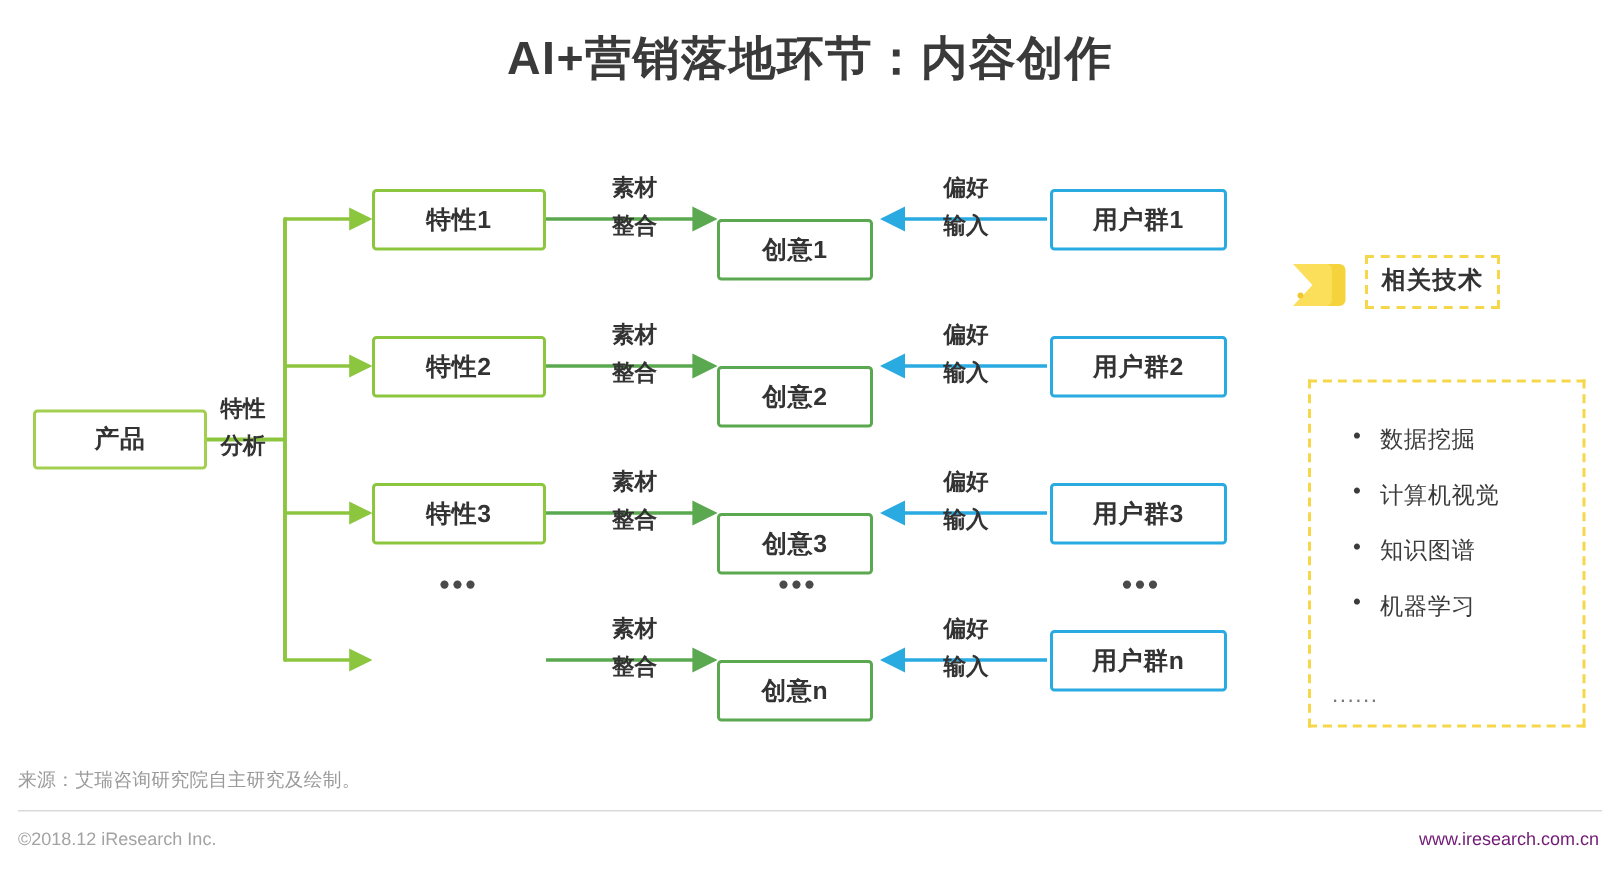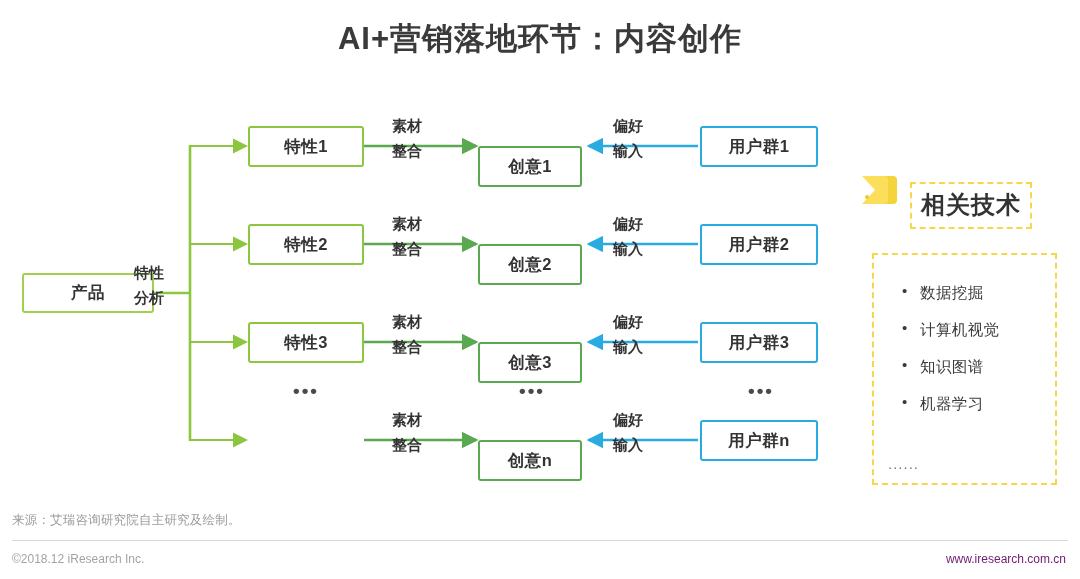--- a/index.html
+++ b/index.html
@@ -54,21 +54,21 @@
     justify-content: center;
     font-size: 16.5px;
     font-weight: bold;
     color: #333333;
     letter-spacing: 0.5px;
   }
   .node-product {
     border: 2.5px solid #a2cf4f;
     left: 22px;
     top: 273px;
-    width: 132px;
+    width: 116px;
     height: 40px;
   }
   .node-feature {
     border: 2.5px solid #8cc63f;
     left: 248px;
     width: 116px;
     height: 41px;
   }
   .node-idea {
     border: 2.5px solid #5aa84f;
@@ -81,21 +81,21 @@
     border: 2.5px solid #29abe2;
     left: 700px;
     width: 118px;
     height: 41px;
   }
 
   
   .edge-label {
     position: absolute;
     width: 70px;
-    text-align: left;
+    text-align: center;
     font-size: 15px;
     font-weight: bold;
     color: #333333;
     line-height: 1.05;
   }
   .edge-label .l1 { display: block; margin-bottom: 9px; }
   .edge-label .l2 { display: block; }
 
   .lbl-analysis {
     left: 134px;
@@ -126,24 +126,24 @@
   .tag-icon {
     position: absolute;
     left: 0;
     top: 4px;
     width: 46px;
     height: 32px;
   }
   .tech-title-box {
     position: absolute;
     left: 52px;
-    top: 12px;
+    top: 0px;
     padding: 5px 9px 6px 9px;
     border: 2px dashed #f7d74a;
-    font-size: 24px;
+    font-size: 16px;
     font-weight: bold;
     color: #333333;
     letter-spacing: 1px;
     white-space: nowrap;
   }
   .tech-box {
     position: absolute;
     left: 872px;
     top: 253px;
     width: 185px;

